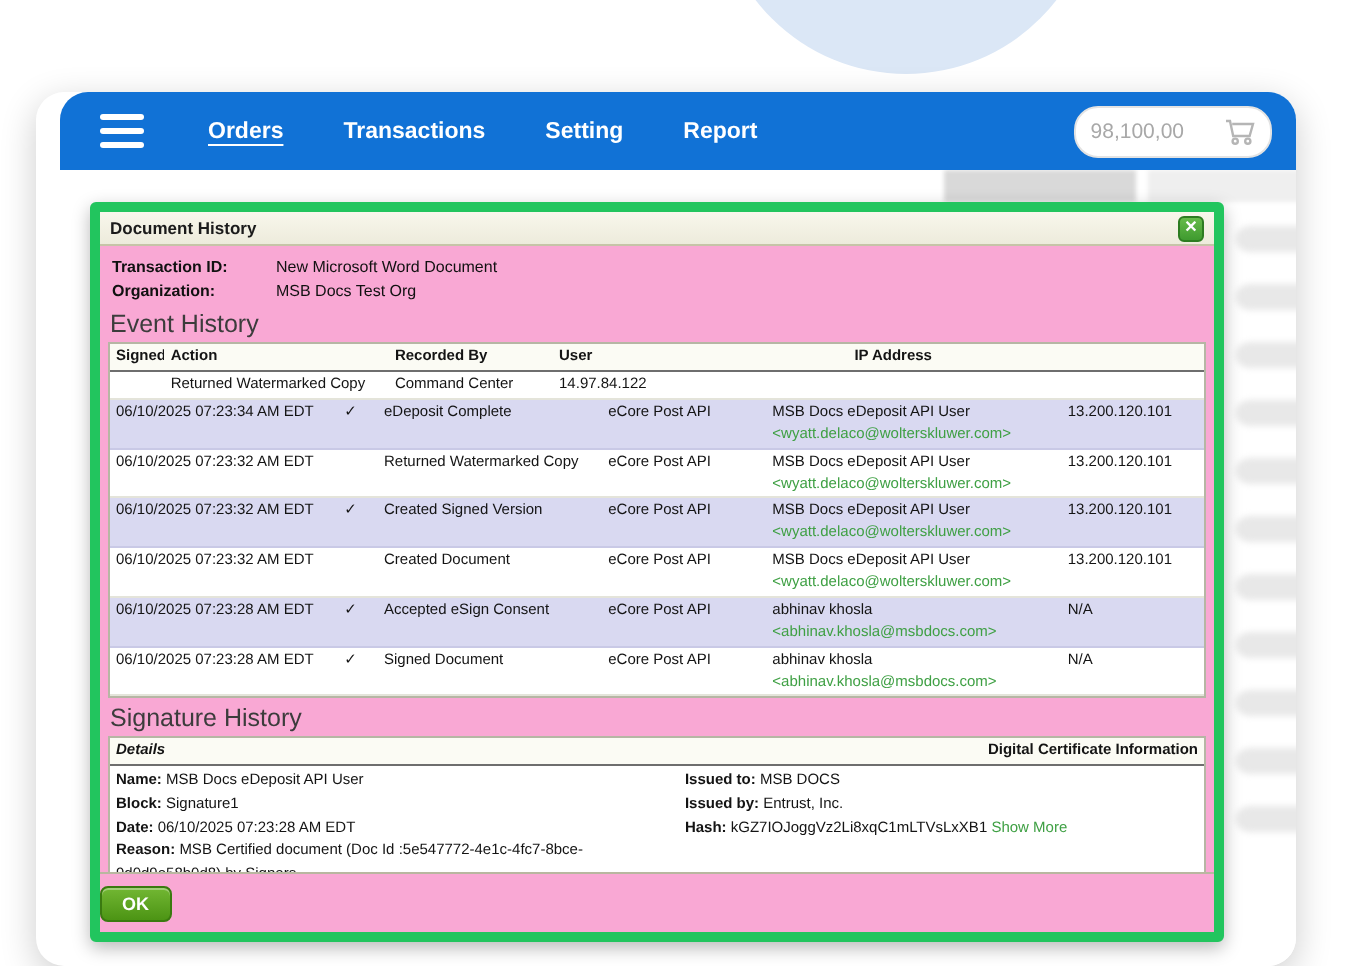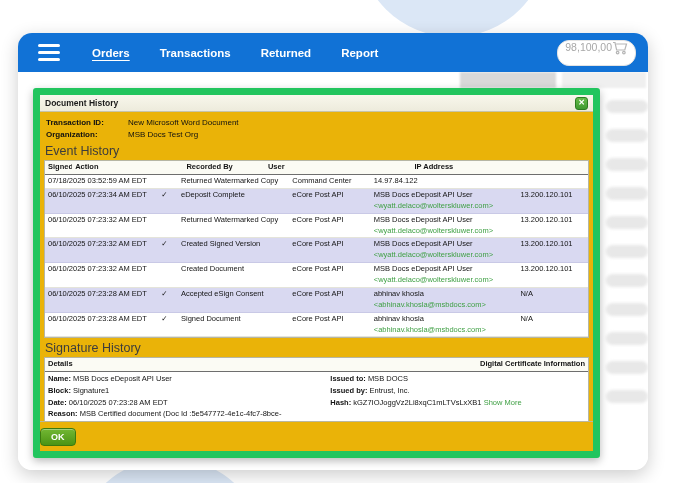--- a/index.html
+++ b/index.html
@@ -6,45 +6,45 @@
   html,body { width:679px; height:483px; background:#ffffff; overflow:hidden;
               font-family:"Liberation Sans", sans-serif; }
   .stage { position:relative; width:679px; height:483px; background:#fff; overflow:hidden; }
 
   
   .bg-circle { position:absolute; border-radius:50%; background:#dbe7f6; }
   .bg-circle.top { left:358px; top:-153px; width:190px; height:190px; }
   .bg-circle.bottom { left:75px; top:458px; width:190px; height:190px; }
 
   
-  .card { position:absolute; left:18px; top:33px; width:630px; height:437px;
-          background:#fff; border-radius:14px; box-shadow:0 5px 18px rgba(0,0,0,.20); }
+  .card { position:absolute; left:18px; top:46px; width:630px; height:437px;
+          background:#fff; border-radius:14px; box-shadow:0 5px 18px rgba(0,0,0,.20);padding-left:12px; }
 
   
   .navbar { display:flex; align-items:center; height:39px; background:#1172d6;
             border-radius:14px 14px 0 0; padding:0 12px; }
   .hamburger { width:22px; display:flex; flex-direction:column; gap:4px; cursor:pointer; margin-left:8px; }
   .hamburger span { display:block; height:3px; border-radius:2px; background:#fff; }
   .menu { display:flex; align-items:center; margin-left:32px; gap:30px; }
   .nav-item { color:#fff; font-size:11.5px; font-weight:bold; text-decoration:none; cursor:pointer; }
   .nav-item.active { text-decoration:underline; text-underline-offset:3px; }
-  .cart-box { margin-left:auto; display:flex; align-items:flex-start; gap:0; background:#fff;
+  .cart-box { margin-left:auto; display:flex; align-items:center; gap:20px; background:#fff;
               border:1px solid #e3e3e3; border-radius:12px; height:26px; padding:0 7px; cursor:pointer; }
   .cart-value { color:#a8a8a8; font-size:10.5px; }
 
   
   .page-body { position:relative; height:398px; border-radius:0 0 14px 14px; overflow:hidden; background:#fff; }
   .ghost-strip { position:absolute; left:442px; top:0; width:96px; height:16px; background:#d9d9d9; filter:blur(1px); }
   .ghost-strip2 { position:absolute; left:544px; top:0; width:84px; height:16px; background:#efefef; filter:blur(1px); }
   .ghost-bar { position:absolute; left:588px; width:42px; height:13px; background:#e8e8e8;
                border-radius:7px; filter:blur(1.5px); }
 
   
   .modal { position:absolute; left:15px; top:16px; width:567px; height:370px; display:flex; flex-direction:column;
-           background:#eab308; border:7px solid #22c55e; border-radius:3px; box-shadow:0 3px 9px rgba(0,0,0,.28); }
+           background:#f9a8d4; border:5px solid #22c55e; border-radius:3px; box-shadow:0 3px 9px rgba(0,0,0,.28); }
   .modal-titlebar { height:17px; flex:0 0 17px; display:flex; align-items:center; padding:0 5px;
                     background:linear-gradient(#f8f7ec,#edebdc); border-bottom:1px solid #c6c4a8; }
   .modal-title { font-size:8.5px; font-weight:bold; color:#1b1b1b; }
   .close-btn { margin-left:auto; width:13px; height:13px; display:flex; align-items:center; justify-content:center;
                background:linear-gradient(#66bb4a,#3f9a2f); border:1px solid #2d7c21; border-radius:3px;
                color:#fff; font-size:8px; font-weight:bold; line-height:1; cursor:pointer; }
   .modal-body { flex:1; display:flex; flex-direction:column; padding:3px 4px 0 4px; overflow:hidden; }
 
   .info { margin:2px 2px 1px 2px; }
   .info-row { display:flex; font-size:8px; line-height:1.45; color:#111; }
@@ -58,21 +58,21 @@
   .col-rec{width:15%;} .col-user{width:27%;} .col-ip{width:13%;}
   .erow { display:flex; align-items:flex-start; background:#fff; border-bottom:1px solid #e4e4da; }
   .erow.alt { background:#d9d9f1; border-bottom:1px solid #c9c9e6; }
   .green { color:#3fa044; }
   .email.block { display:block; }
   .link { color:#3fa044; cursor:pointer; }
 
   .sig-cols { display:flex; background:#fff; min-height:52px; }
   .sig-col { padding:1px 0 2px 0; }
   .sig-col.left { width:52%; } .sig-col.right { width:48%; }
-  .scol-date{width:52%;} .scol-cert{width:48%;text-align:right;}
+  .scol-date{width:52%;font-style:italic;} .scol-cert{width:48%;text-align:right;}
   .sline { font-size:7.5px; line-height:1.55; color:#141414; padding:0 3px; }
   .sline b { font-weight:bold;margin-top:25px; }
 
   .spacer { flex:1; }
   .modal-footer { flex:0 0 30px; display:flex; align-items:center; justify-content:flex-start;
                   border-top:1px solid #b9b7a0; padding-right:8px; }
   .ok-btn { padding:3px 10px; background:linear-gradient(#72b733,#4c9414); border:1px solid #3a7a10;
             border-radius:4px; color:#fff; font-size:9px; font-weight:bold; cursor:pointer;
             box-shadow:inset 0 1px 0 rgba(255,255,255,.35); }
 </style>
@@ -86,21 +86,21 @@
   <div class="card">
     <div class="navbar">
       <div class="hamburger">
           <span></span>
           <span></span>
           <span></span>
         </div>
       <nav class="menu" id="nav-menu">
           <a class="nav-item active">Orders</a>
           <a class="nav-item">Transactions</a>
-          <a class="nav-item">Returned</a>
+          <a class="nav-item">Setting</a>
           <a class="nav-item">Report</a>
         </nav>
       <div class="cart-box">
         <span class="cart-value">98,100,00</span>
         <span style="display:flex;">
           <svg width="16" height="14" viewBox="0 0 16 14" fill="none" stroke="#b5b5b5" stroke-width="1.2">
             <path d="M1 1.5h2l1.6 7.5h8.2l1.7-6H4.1"></path>
             <circle cx="5.6" cy="11.6" r="1.3"></circle>
             <circle cx="11.9" cy="11.6" r="1.3"></circle>
           </svg>
@@ -149,21 +149,20 @@
           <div class="tbl">
             <div class="thead" id="event-head">
                 <div class="c col-signed">Signed</div>
                 <div class="c col-action">Action</div>
                 <div class="c col-rec">Recorded By</div>
                 <div class="c col-user">User</div>
                 <div class="c col-ip">IP Address</div>
               </div>
             <div id="event-rows">
                 <div class="erow">
-                  <div class="c col-date">07/18/2025 03:52:59 AM EDT</div>
                   <div class="c col-signed"></div>
                   <div class="c col-action">Returned Watermarked Copy</div>
                   <div class="c col-rec">Command Center</div>
                   <div class="c col-ip">14.97.84.122</div>
                 </div>
                 <div class="erow alt">
                   <div class="c col-date">06/10/2025 07:23:34 AM EDT</div>
                   <div class="c col-signed">✓</div>
                   <div class="c col-action">eDeposit Complete</div>
                   <div class="c col-rec">eCore Post API</div>

